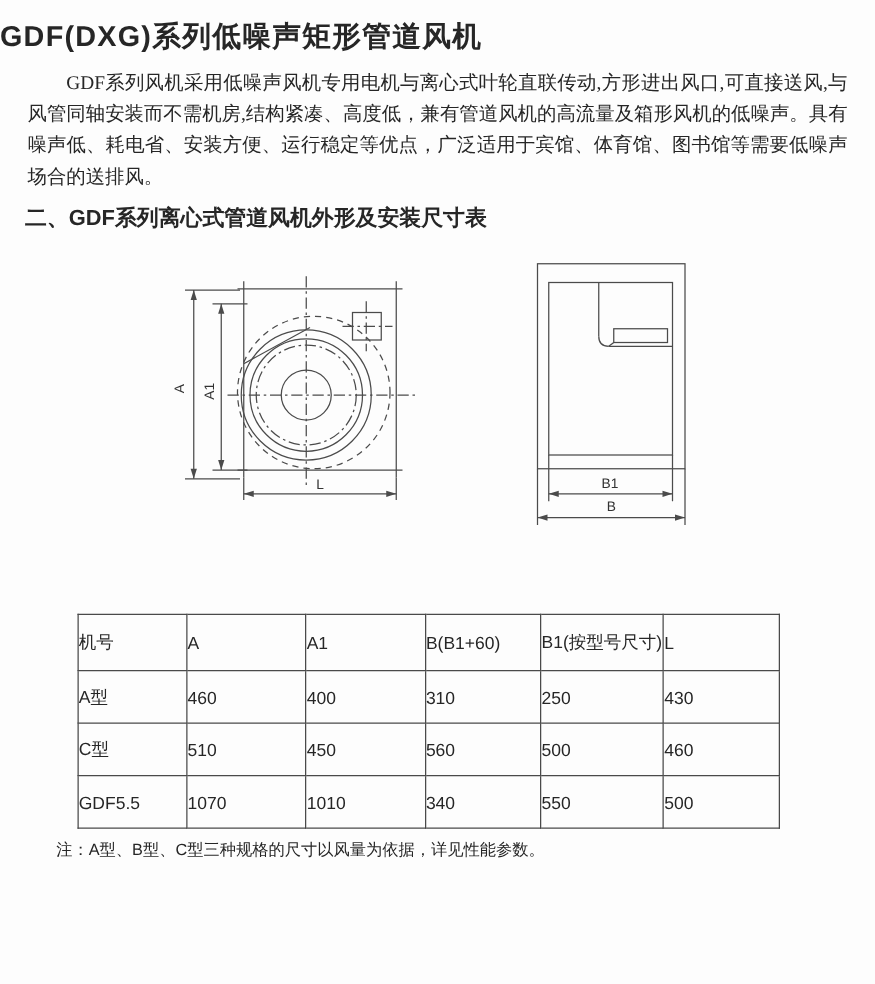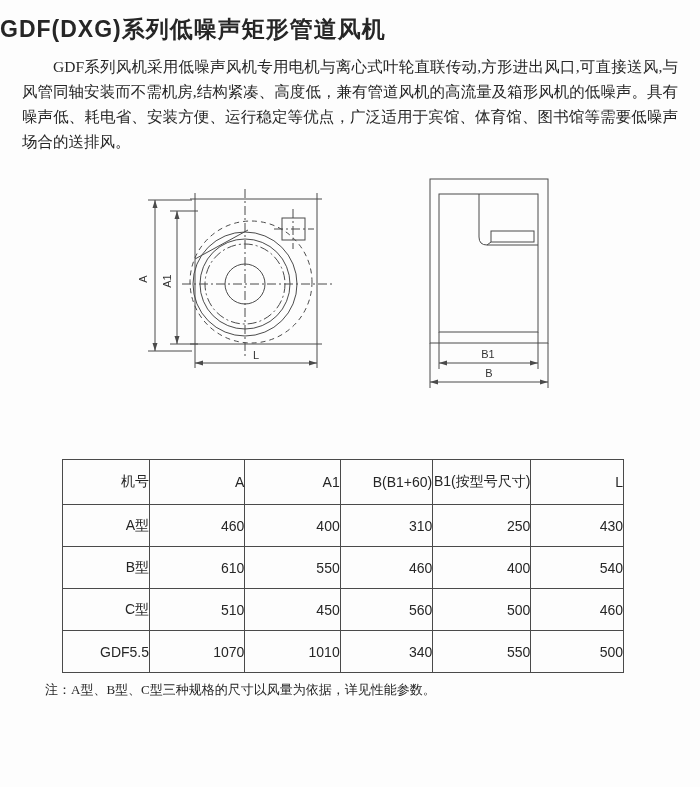--- a/index.html
+++ b/index.html
@@ -16,36 +16,37 @@
   .fig-left{position:absolute;left:130px;top:2px;}
   .fig-right{position:absolute;left:420px;top:12px;}
   svg{overflow:visible;}
   svg line,svg rect,svg circle,svg path,svg polyline{stroke:#4b4b4b;stroke-width:1;fill:none;}
   svg polygon{fill:#4b4b4b;stroke:none;}
   svg text{fill:#333;font-size:11px;font-family:"Liberation Sans",sans-serif;stroke:none;}
   .dashdot{stroke-dasharray:9 3 2 3;}
   .dashed{stroke-dasharray:5 4;}
   .dim-table{margin:55px 0 0 62px;width:562px;border-collapse:collapse;font-size:14px;
              table-layout:fixed;}
-  .dim-table th,.dim-table td{border:1px solid #4a4a4a;text-align:right;font-weight:normal;
+  .dim-table th,.dim-table td{border:1px solid #4a4a4a;text-align:left;font-weight:normal;
              padding:0;}
   .dim-table thead th{height:44px;}
-  .dim-table tbody td{height:41px;padding-left:35px;}
-  .note{margin:8px 0 0 45px;font-size:13px;font-family:Liberation Serif, serif;}
+  .dim-table tbody td{height:41px;}
+  .note{margin:8px 0 0 45px;font-size:13px;font-family:Liberation Sans, sans-serif;}
 </style>
 </head>
 <body>
 
 <div class="page">
 
   <h1 class="title">GDF(DXG)系列低噪声矩形管道风机</h1>
 
 
   <p class="para">GDF系列风机采用低噪声风机专用电机与离心式叶轮直联传动,方形进出风口,可直接送风,与风管同轴安装而不需机房,结构紧凑、高度低，兼有管道风机的高流量及箱形风机的低噪声。具有噪声低、耗电省、安装方便、运行稳定等优点，广泛适用于宾馆、体育馆、图书馆等需要低噪声场合的送排风。</p>
 
+  <h2 class="sec" id="sec2">二、GDF系列离心式管道风机外形及安装尺寸表</h2>
 
   <div class="figs">
 
     <svg class="fig-left" width="260" height="230" viewBox="0 0 260 230">
 
       <line x1="65" y1="37" x2="65" y2="194"></line>
       <line x1="187" y1="37" x2="187" y2="194"></line>
       <line x1="60" y1="43" x2="192" y2="43"></line>
       <line x1="60" y1="188" x2="192" y2="188"></line>
 
@@ -131,28 +132,20 @@
     <tbody>
       <tr>
         <td>A型</td>
         <td>460</td>
         <td>400</td>
         <td>310</td>
         <td>250</td>
         <td>430</td>
       </tr>
       <tr>
-        <td>B型</td>
-        <td>610</td>
-        <td>550</td>
-        <td>460</td>
-        <td>400</td>
-        <td>540</td>
-      </tr>
-      <tr>
         <td>C型</td>
         <td>510</td>
         <td>450</td>
         <td>560</td>
         <td>500</td>
         <td>460</td>
       </tr>
       <tr>
         <td>GDF5.5</td>
         <td>1070</td>

